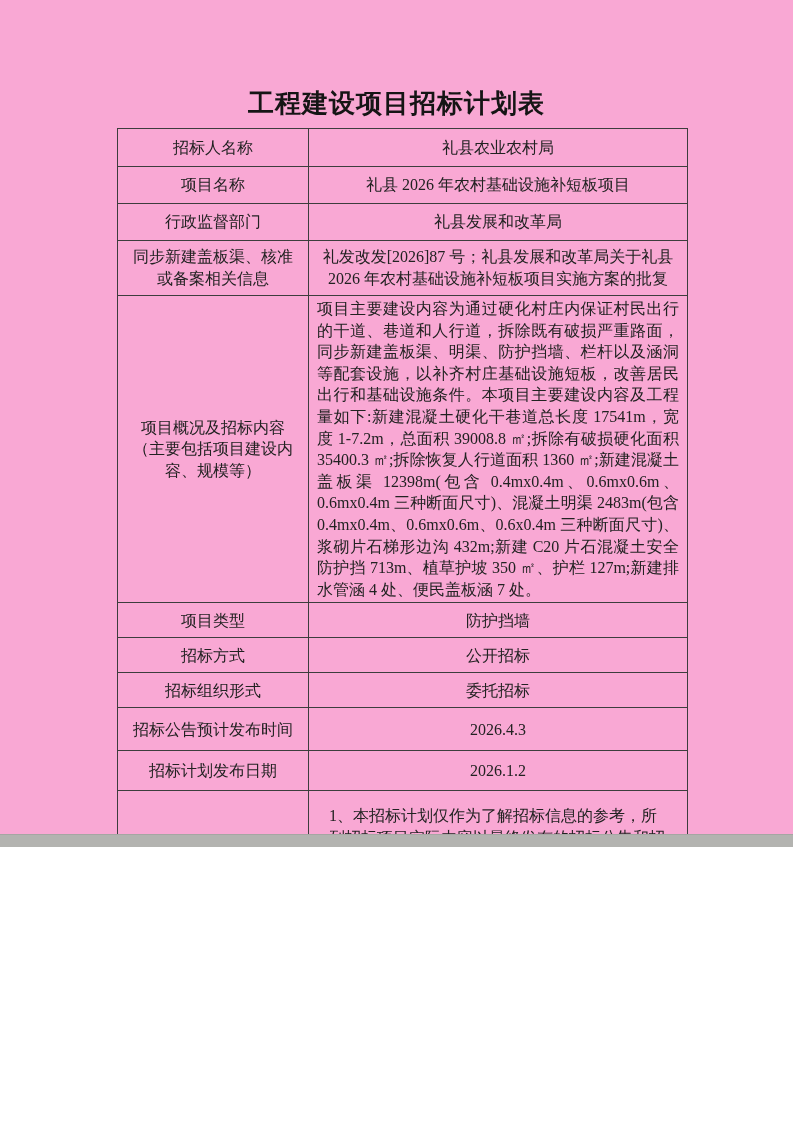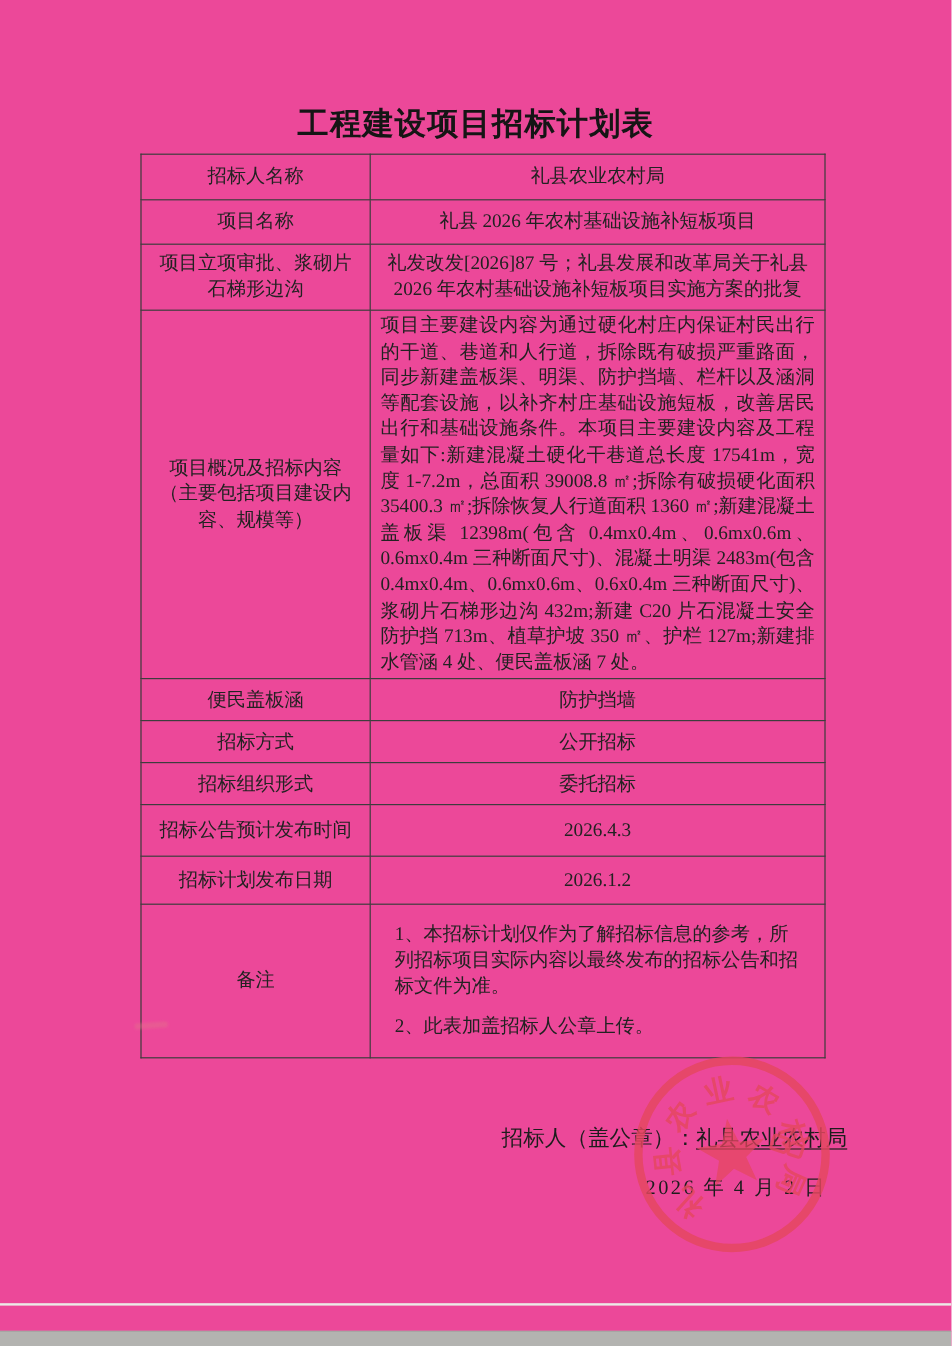--- a/index.html
+++ b/index.html
@@ -1,18 +1,18 @@
 <!DOCTYPE html>
 <html><head>
 <meta charset="utf-8">
 <style>
   html,body { margin:0; padding:0; background:#ffffff; }
   .page {
-    position:relative; width:793px; height:1122px; margin:0 auto;
-    background:#ec4899; overflow:hidden;
+    position:relative; width:793px; height:847px; margin:0 auto;
+    background:#f9a8d4; overflow:hidden;
     font-family:"Liberation Serif","DejaVu Serif",serif; color:#222;
   }
   .doc-title {
     position:absolute; top:86px; left:0; width:100%;
     text-align:center; font-size:26px; font-weight:700;
     color:#151515; letter-spacing:1px;
   }
   table.plan {
     position:absolute; left:117px; top:128px; width:570px;
     border-collapse:collapse; table-layout:fixed;border-radius:29px;
@@ -65,30 +65,34 @@
       </colgroup>
     <tbody>
       <tr style="height:38px">
         <td class="lbl">招标人名称</td>
         <td class="val">礼县农业农村局</td>
       </tr>
       <tr style="height:37px">
         <td class="lbl">项目名称</td>
         <td class="val">礼县 2026 年农村基础设施补短板项目</td>
       </tr>
+      <tr style="height:37px">
+        <td class="lbl">行政监督部门</td>
+        <td class="val">礼县发展和改革局</td>
+      </tr>
       <tr style="height:55px">
-        <td class="lbl">项目立项审批、浆砌片石梯形边沟</td>
+        <td class="lbl">同步新建盖板渠、核准或备案相关信息</td>
         <td class="val val-2line">礼发改发[2026]87 号；礼县发展和改革局关于礼县 2026 年农村基础设施补短板项目实施方案的批复</td>
       </tr>
       <tr style="height:278px">
         <td class="lbl">项目概况及招标内容（主要包括项目建设内容、规模等）</td>
         <td class="val-just">项目主要建设内容为通过硬化村庄内保证村民出行的干道、巷道和人行道，拆除既有破损严重路面，同步新建盖板渠、明渠、防护挡墙、栏杆以及涵洞等配套设施，以补齐村庄基础设施短板，改善居民出行和基础设施条件。本项目主要建设内容及工程量如下:新建混凝土硬化干巷道总长度 17541m，宽度 1-7.2m，总面积 39008.8 ㎡;拆除有破损硬化面积 35400.3 ㎡;拆除恢复人行道面积 1360 ㎡;新建混凝土盖板渠 12398m(包含 0.4mx0.4m、0.6mx0.6m、0.6mx0.4m 三种断面尺寸)、混凝土明渠 2483m(包含 0.4mx0.4m、0.6mx0.6m、0.6x0.4m 三种断面尺寸)、浆砌片石梯形边沟 432m;新建 C20 片石混凝土安全防护挡 713m、植草护坡 350 ㎡、护栏 127m;新建排水管涵 4 处、便民盖板涵 7 处。</td>
       </tr>
       <tr style="height:35px">
-        <td class="lbl">便民盖板涵</td>
+        <td class="lbl">项目类型</td>
         <td class="val">防护挡墙</td>
       </tr>
       <tr style="height:35px">
         <td class="lbl">招标方式</td>
         <td class="val">公开招标</td>
       </tr>
       <tr style="height:35px">
         <td class="lbl">招标组织形式</td>
         <td class="val">委托招标</td>
       </tr>

